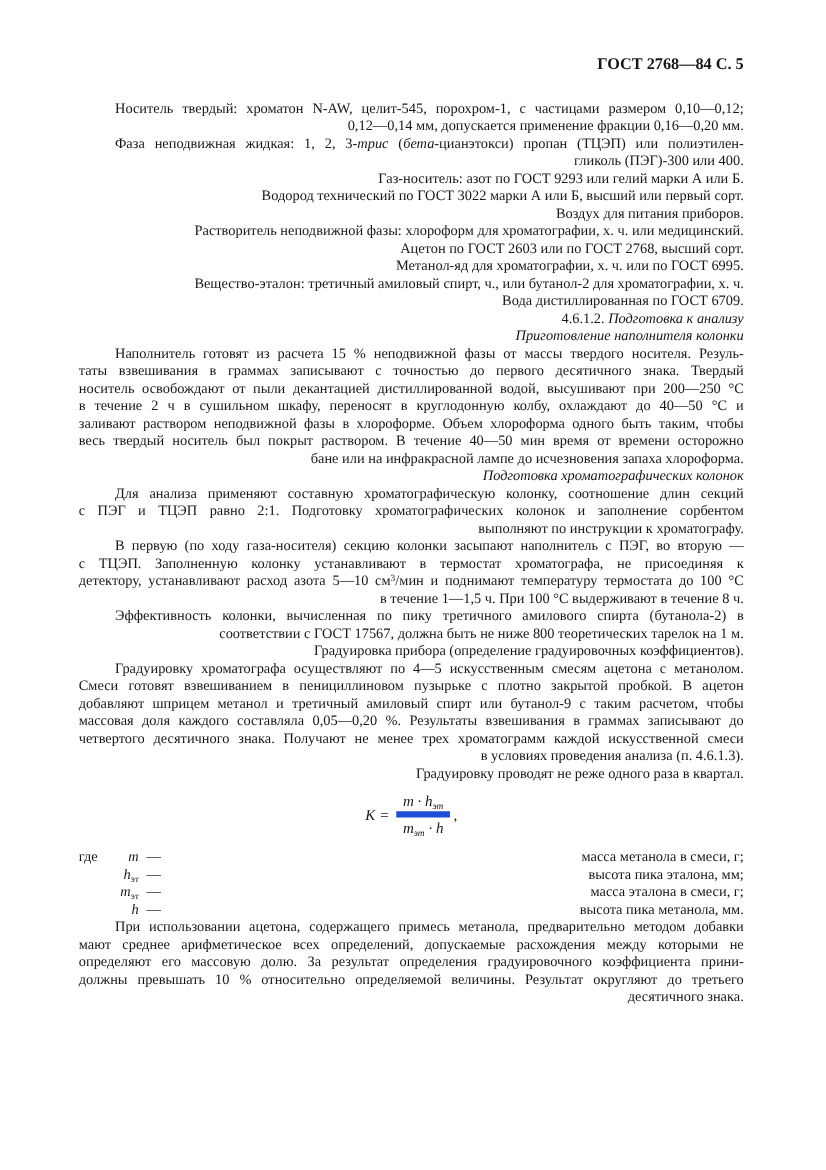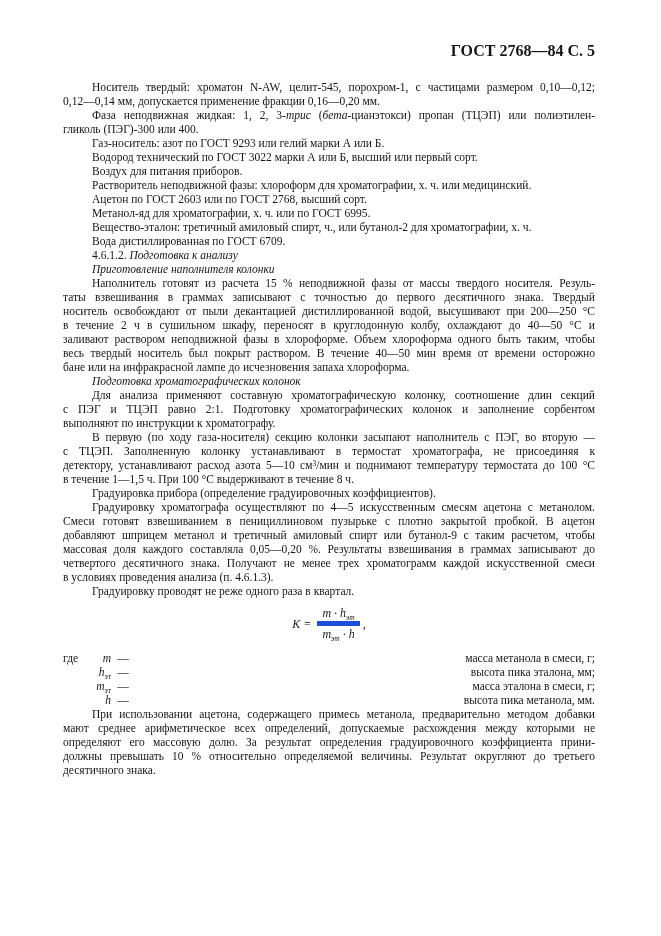--- a/index.html
+++ b/index.html
@@ -16,28 +16,28 @@
     padding: 44px 66px 0 63px;
     font-family: "Liberation Serif", "DejaVu Serif", serif;
     font-size: 11.5px;
     line-height: 14px;
     color: #161616;
     overflow: hidden;
   }
   .header {
     text-align: right;
     font-weight: bold;
-    font-size: 16px;
+    font-size: 13px;
     margin-bottom: 22px;
     white-space: nowrap;
   }
   .para { margin: 0; }
   .line {
     white-space: nowrap;
-    text-align: left;
+    text-align: right;
   }
   .line.just {
     white-space: normal;
     text-align: justify;
     text-align-last: justify;
   }
   .line.ind { text-indent: 29px; }
   .it { font-style: italic; }
   sup, sub {
     font-size: 7.5px;
@@ -143,20 +143,24 @@
         <div class="line just"><span>с ПЭГ и ТЦЭП равно 2:1. Подготовку хроматографических колонок и заполнение сорбентом</span></div>
         <div class="line"><span>выполняют по инструкции к хроматографу.</span></div>
       </div>
       <div class="para">
         <div class="line just ind"><span>В первую (по ходу газа-носителя) секцию колонки засыпают наполнитель с ПЭГ, во вторую —</span></div>
         <div class="line just"><span>с ТЦЭП. Заполненную колонку устанавливают в термостат хроматографа, не присоединяя к</span></div>
         <div class="line just"><span>детектору, устанавливают расход азота 5—10 см</span><sup>3</sup><span>/мин и поднимают температуру термостата до 100 °С</span></div>
         <div class="line"><span>в течение 1—1,5 ч. При 100 °С выдерживают в течение 8 ч.</span></div>
       </div>
       <div class="para">
+        <div class="line just ind"><span>Эффективность колонки, вычисленная по пику третичного амилового спирта (бутанола-2) в</span></div>
+        <div class="line"><span>соответствии с ГОСТ 17567, должна быть не ниже 800 теоретических тарелок на 1 м.</span></div>
+      </div>
+      <div class="para">
         <div class="line ind"><span>Градуировка прибора (определение градуировочных коэффициентов).</span></div>
       </div>
       <div class="para">
         <div class="line just ind"><span>Градуировку хроматографа осуществляют по 4—5 искусственным смесям ацетона с метанолом.</span></div>
         <div class="line just"><span>Смеси готовят взвешиванием в пенициллиновом пузырьке с плотно закрытой пробкой. В ацетон</span></div>
         <div class="line just"><span>добавляют шприцем метанол и третичный амиловый спирт или бутанол-9 с таким расчетом, чтобы</span></div>
         <div class="line just"><span>массовая доля каждого составляла 0,05—0,20 %. Результаты взвешивания в граммах записывают до</span></div>
         <div class="line just"><span>четвертого десятичного знака. Получают не менее трех хроматограмм каждой искусственной смеси</span></div>
         <div class="line"><span>в условиях проведения анализа (п. 4.6.1.3).</span></div>
       </div>

